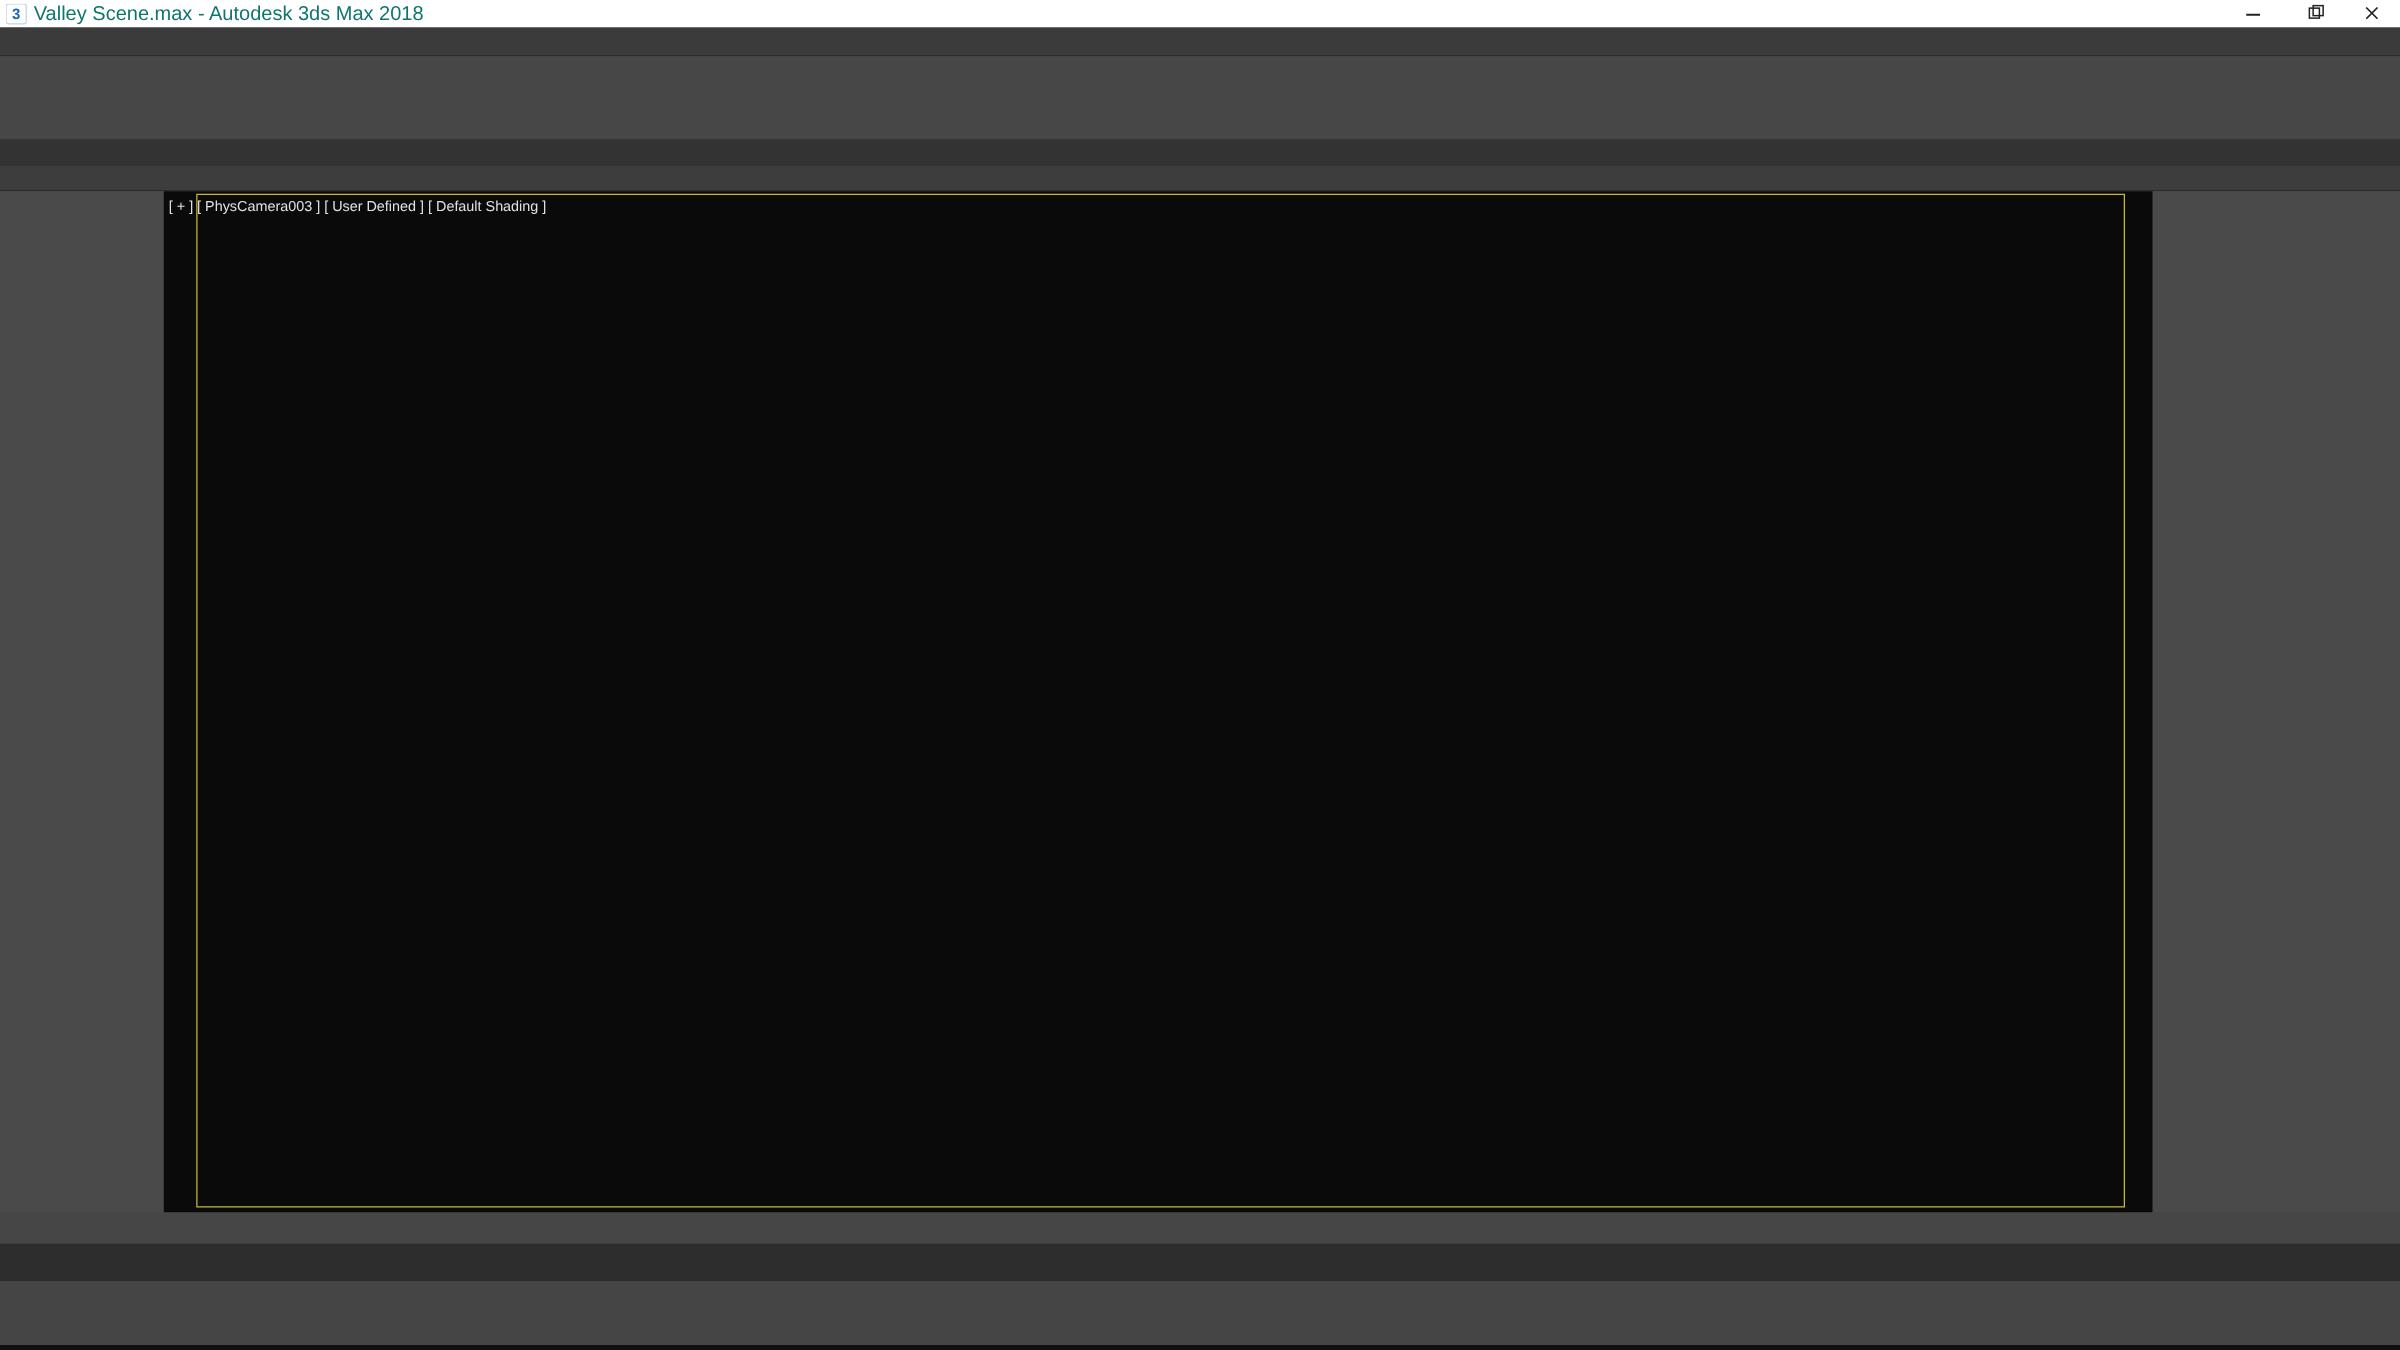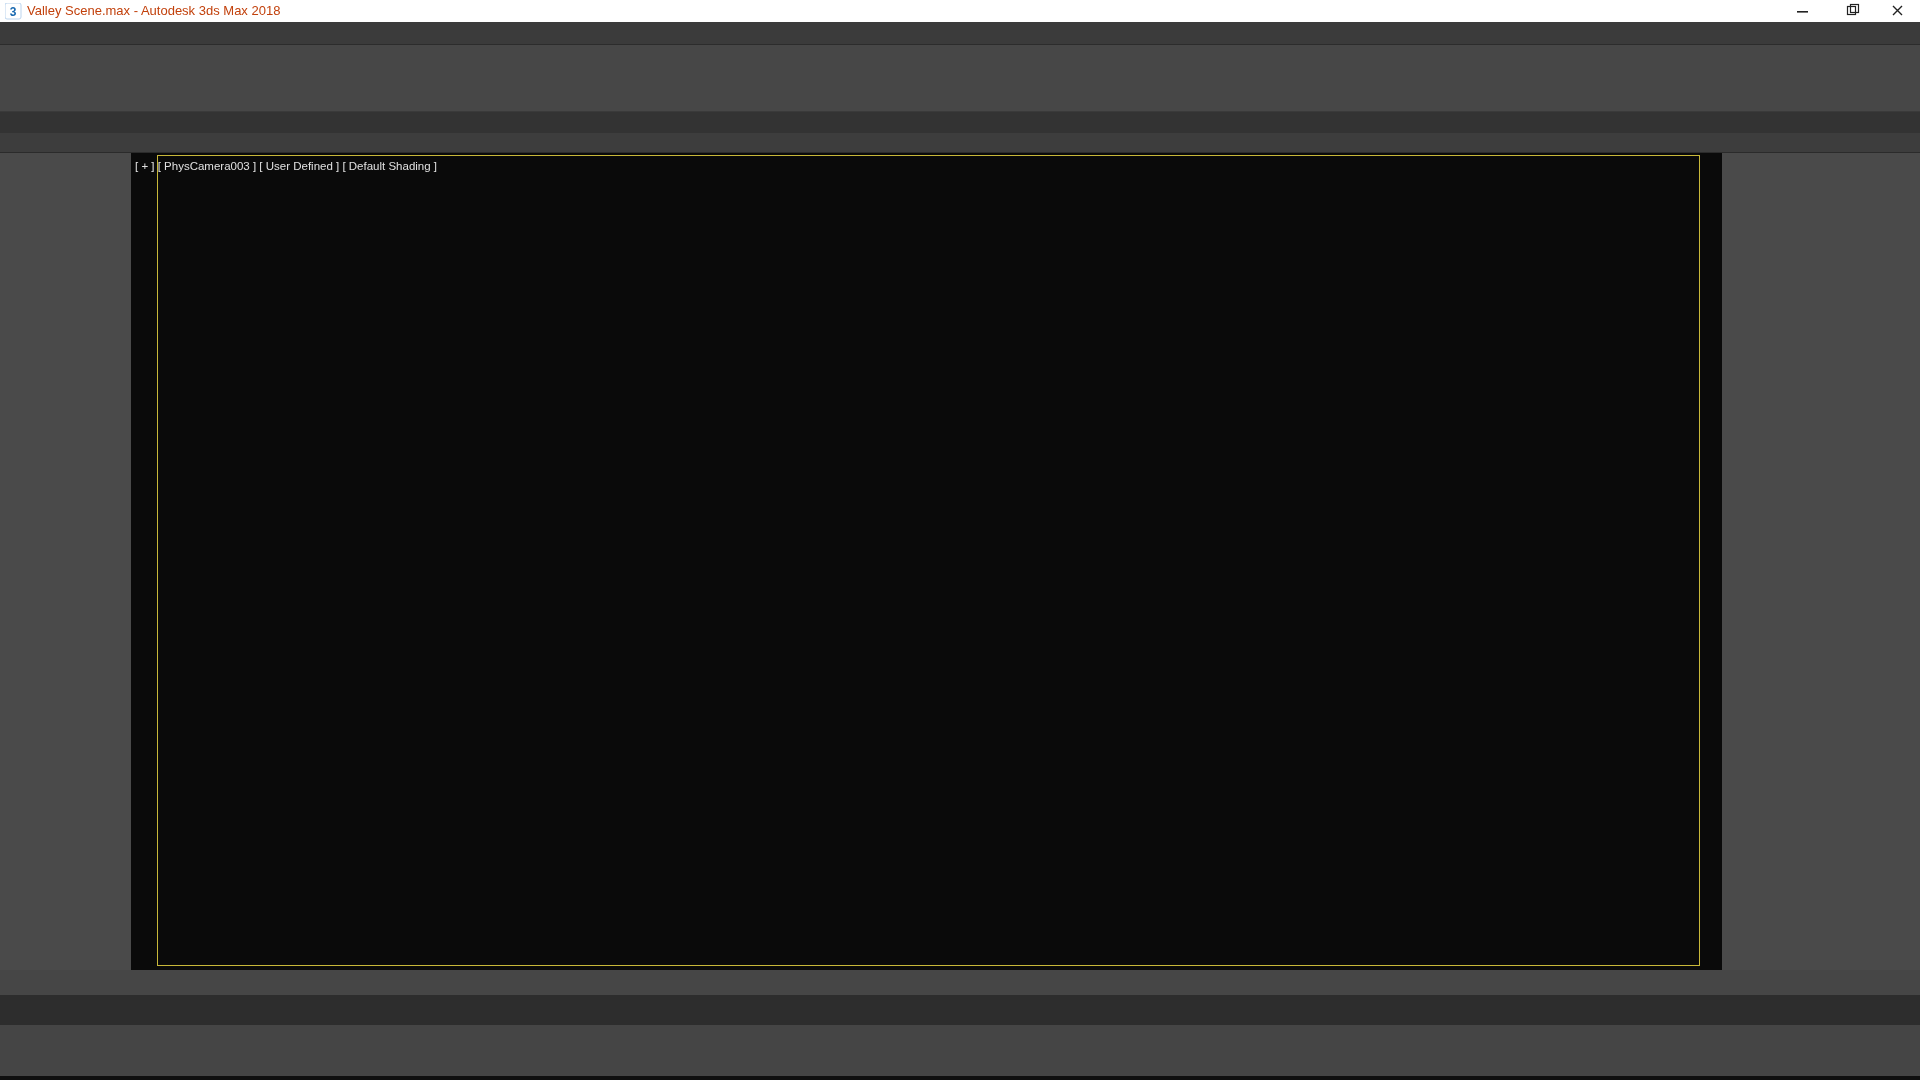--- a/index.html
+++ b/index.html
@@ -2,21 +2,21 @@
 <html><head>
 <meta charset="utf-8">
 <style>
 * { margin:0; padding:0; box-sizing:border-box; }
 html,body { width:1920px; height:1080px; overflow:hidden; background:#000; }
 body { font-family:"Liberation Sans", sans-serif; }
 #root { position:relative; width:1920px; height:1080px; background:#474747; }
 .abs { position:absolute; }
 
 #titlebar { position:absolute; left:0; top:0; width:1920px; height:22px; background:#ffffff; color:#000; }
-#titlebar .tt { position:absolute; left:27px; top:3px; font-size:13px; color:#c2410c; }
+#titlebar .tt { position:absolute; left:27px; top:3px; font-size:16px; color:#0f766e; }
 
 #menubar { position:absolute; left:0; top:22px; width:1920px; height:23px; background:#3b3b3b; border-bottom:1px solid #2c2c2c; }
 
 #tb1 { position:absolute; left:0; top:45px; width:1920px; height:38px; background:#474747; }
 #tb2 { position:absolute; left:0; top:83px; width:1920px; height:29px; background:#474747; border-bottom:1px solid #3a3a3a;}
 
 #ribtabs { position:absolute; left:0; top:112px; width:1920px; height:21px; background:#333333; }
 #ribsub { position:absolute; left:0; top:133px; width:1920px; height:20px; background:#3d3d3d; border-bottom:1px solid #2b2b2b; }
 
 #main { position:absolute; left:0; top:153px; width:1920px; height:830px; background:#4a4a4a;text-decoration:underline; }

